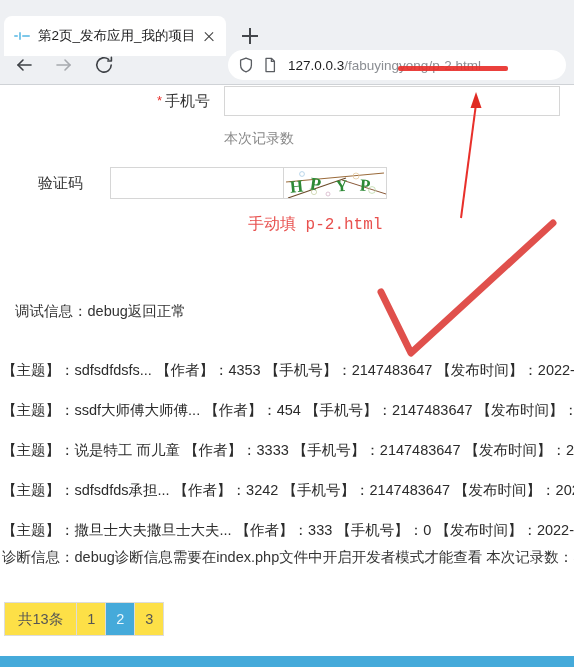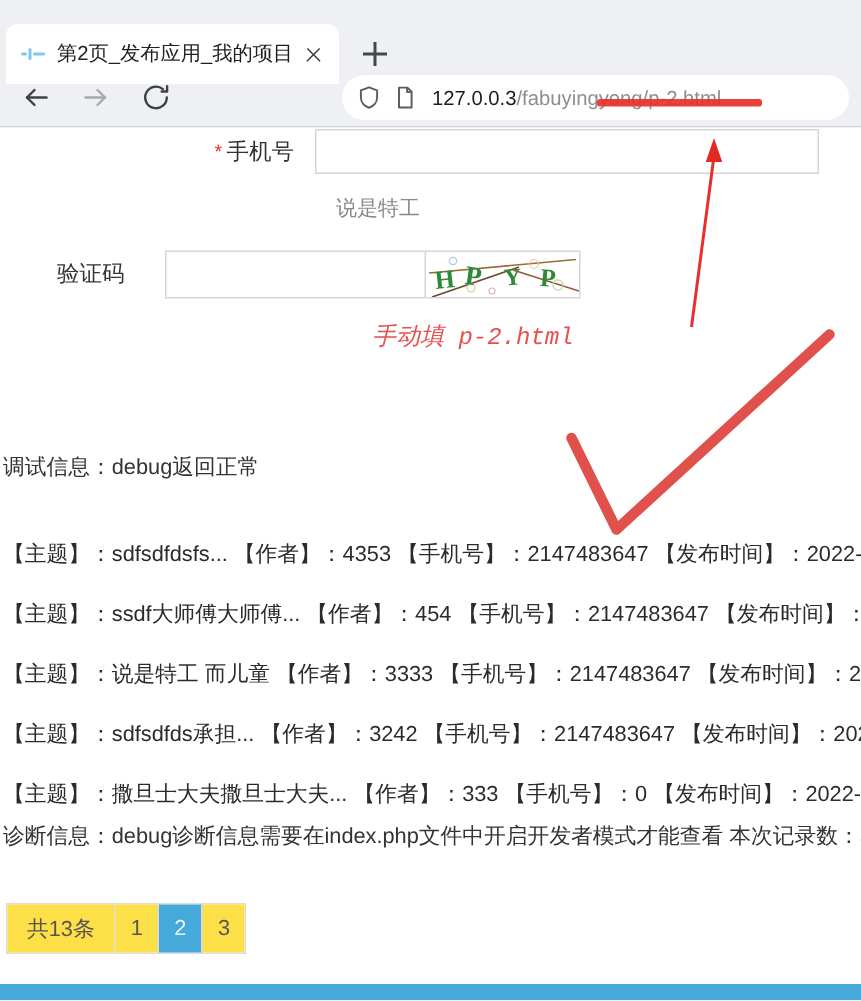--- a/index.html
+++ b/index.html
@@ -120,20 +120,21 @@
   .form-row {
     display: flex; align-items: flex-start;
     position: relative;
   }
   #row-phone { height: 38px; }
   .form-label {
     width: 210px; flex: 0 0 210px;
     text-align: right; padding-right: 14px;
     font-size: 15px; color: #333; line-height: 32px;
     white-space: nowrap;
+    margin-left: 14px;
   }
   .req-star { color: #e8302b; font-size: 13px; margin-right: 3px; vertical-align: 1px; }
   .form-input {
     height: 30px; background: #fff;
     border: 1px solid #d6d6d6;
     font-size: 13px; color: #333;
     padding: 0 8px; outline: none;
     font-family: "Liberation Sans", "DejaVu Sans", sans-serif;
   }
   #phone-input { width: 336px; margin-top: 1px; }
@@ -175,21 +176,21 @@
     background: #45aada;
     color: #ffffff; font-size: 14px;
     border: none; border-radius: 3px;
     display: flex; align-items: center;
     padding: 0 14px; white-space: nowrap;
     font-family: "Liberation Sans", "DejaVu Sans", sans-serif;
   }
 
   #debug-line {
     position: absolute; left: 0; top: 217px; width: 574px;
-    font-size: 14.5px; color: #333; padding-left: 2px;
+    font-size: 14.5px; color: #333; padding-left: 15px;
     white-space: nowrap;
   }
 
   
   #record-list { position: absolute; left: 0; top: 265px; width: 574px; }
   .record-row {
     height: 40px; line-height: 40px;
     font-size: 14.5px; color: #2b2b2b;
     white-space: nowrap; overflow: hidden;
     padding-left: 2px;
@@ -228,21 +229,20 @@
   
   #annotation-layer {
     position: absolute; left: 0; top: 0; width: 574px; height: 667px;
     pointer-events: none;
   }
   #annot-manual-text {
     position: absolute; left: 248px; top: 214px;
     font-size: 16px; color: #e8504e;
     font-family: "Liberation Mono", "DejaVu Sans Mono", monospace;
     white-space: nowrap;
-    font-style: italic;
   }
   #annot-manual-text .cjk {
     font-family: "Liberation Sans", "DejaVu Sans", sans-serif;
   }
 </style>
 </head>
 <body>
 
 <div id="browser-chrome">
 
@@ -302,21 +302,21 @@
 
   <div id="form-area">
 
     <div class="form-row" id="row-phone">
       <div class="form-label">
         <span class="req-star">*</span><span>手机号</span>
       </div>
       <input class="form-input" id="phone-input" type="text" value="" placeholder="" style="">
     </div>
 
-    <div id="phone-hint">说是特工</div>
+    <div id="phone-hint">本次记录数</div>
 
     <div class="form-row" id="row-captcha">
       <div id="captcha-label">验证码</div>
       <input class="form-input" id="captcha-input" type="text" value="" placeholder="" style="">
       <div id="captcha-image">
         <svg width="104" height="32" viewBox="0 0 104 32" style="position:absolute;left:0;top:0">
           <line x1="2" y1="14" x2="100" y2="5" stroke="#9a6a3a" stroke-width="1.1"></line>
           <line x1="4" y1="30" x2="62" y2="10" stroke="#6b4b2a" stroke-width="1.1"></line>
           <line x1="58" y1="12" x2="102" y2="26" stroke="#8a5a3a" stroke-width="1"></line>
           <circle cx="18" cy="6" r="2.4" fill="none" stroke="#a8cbe4" stroke-width=".8"></circle>

